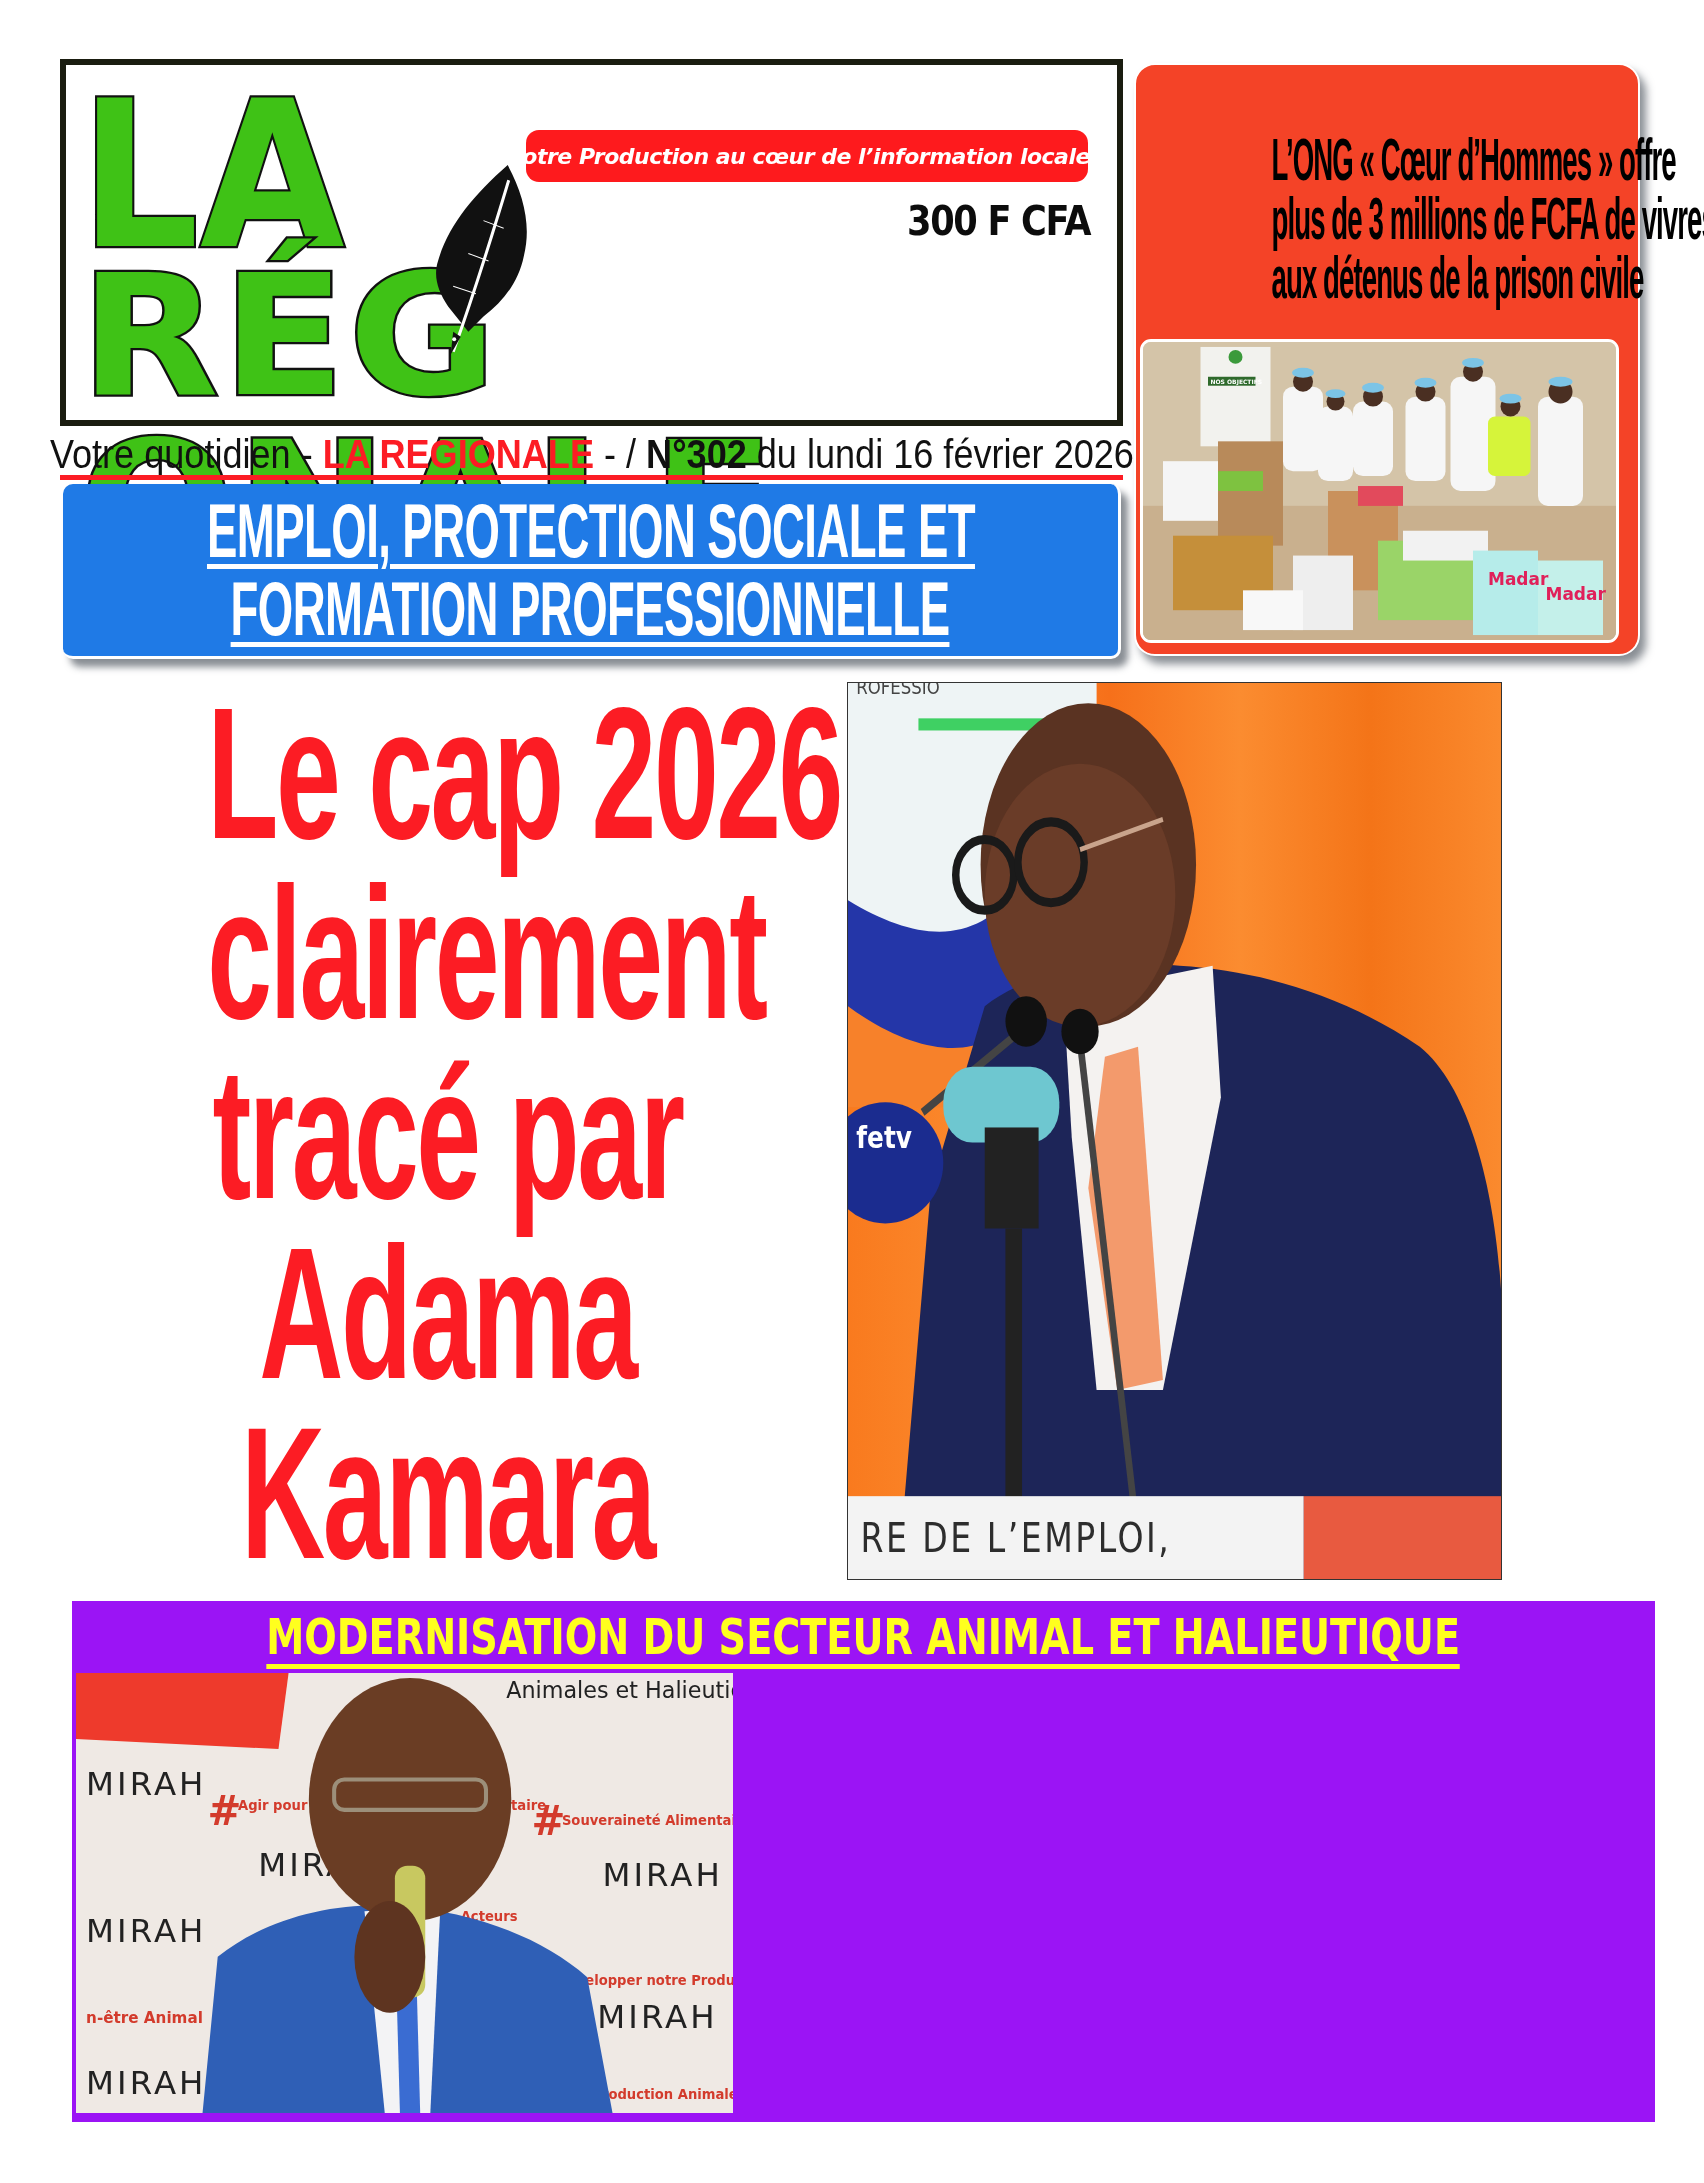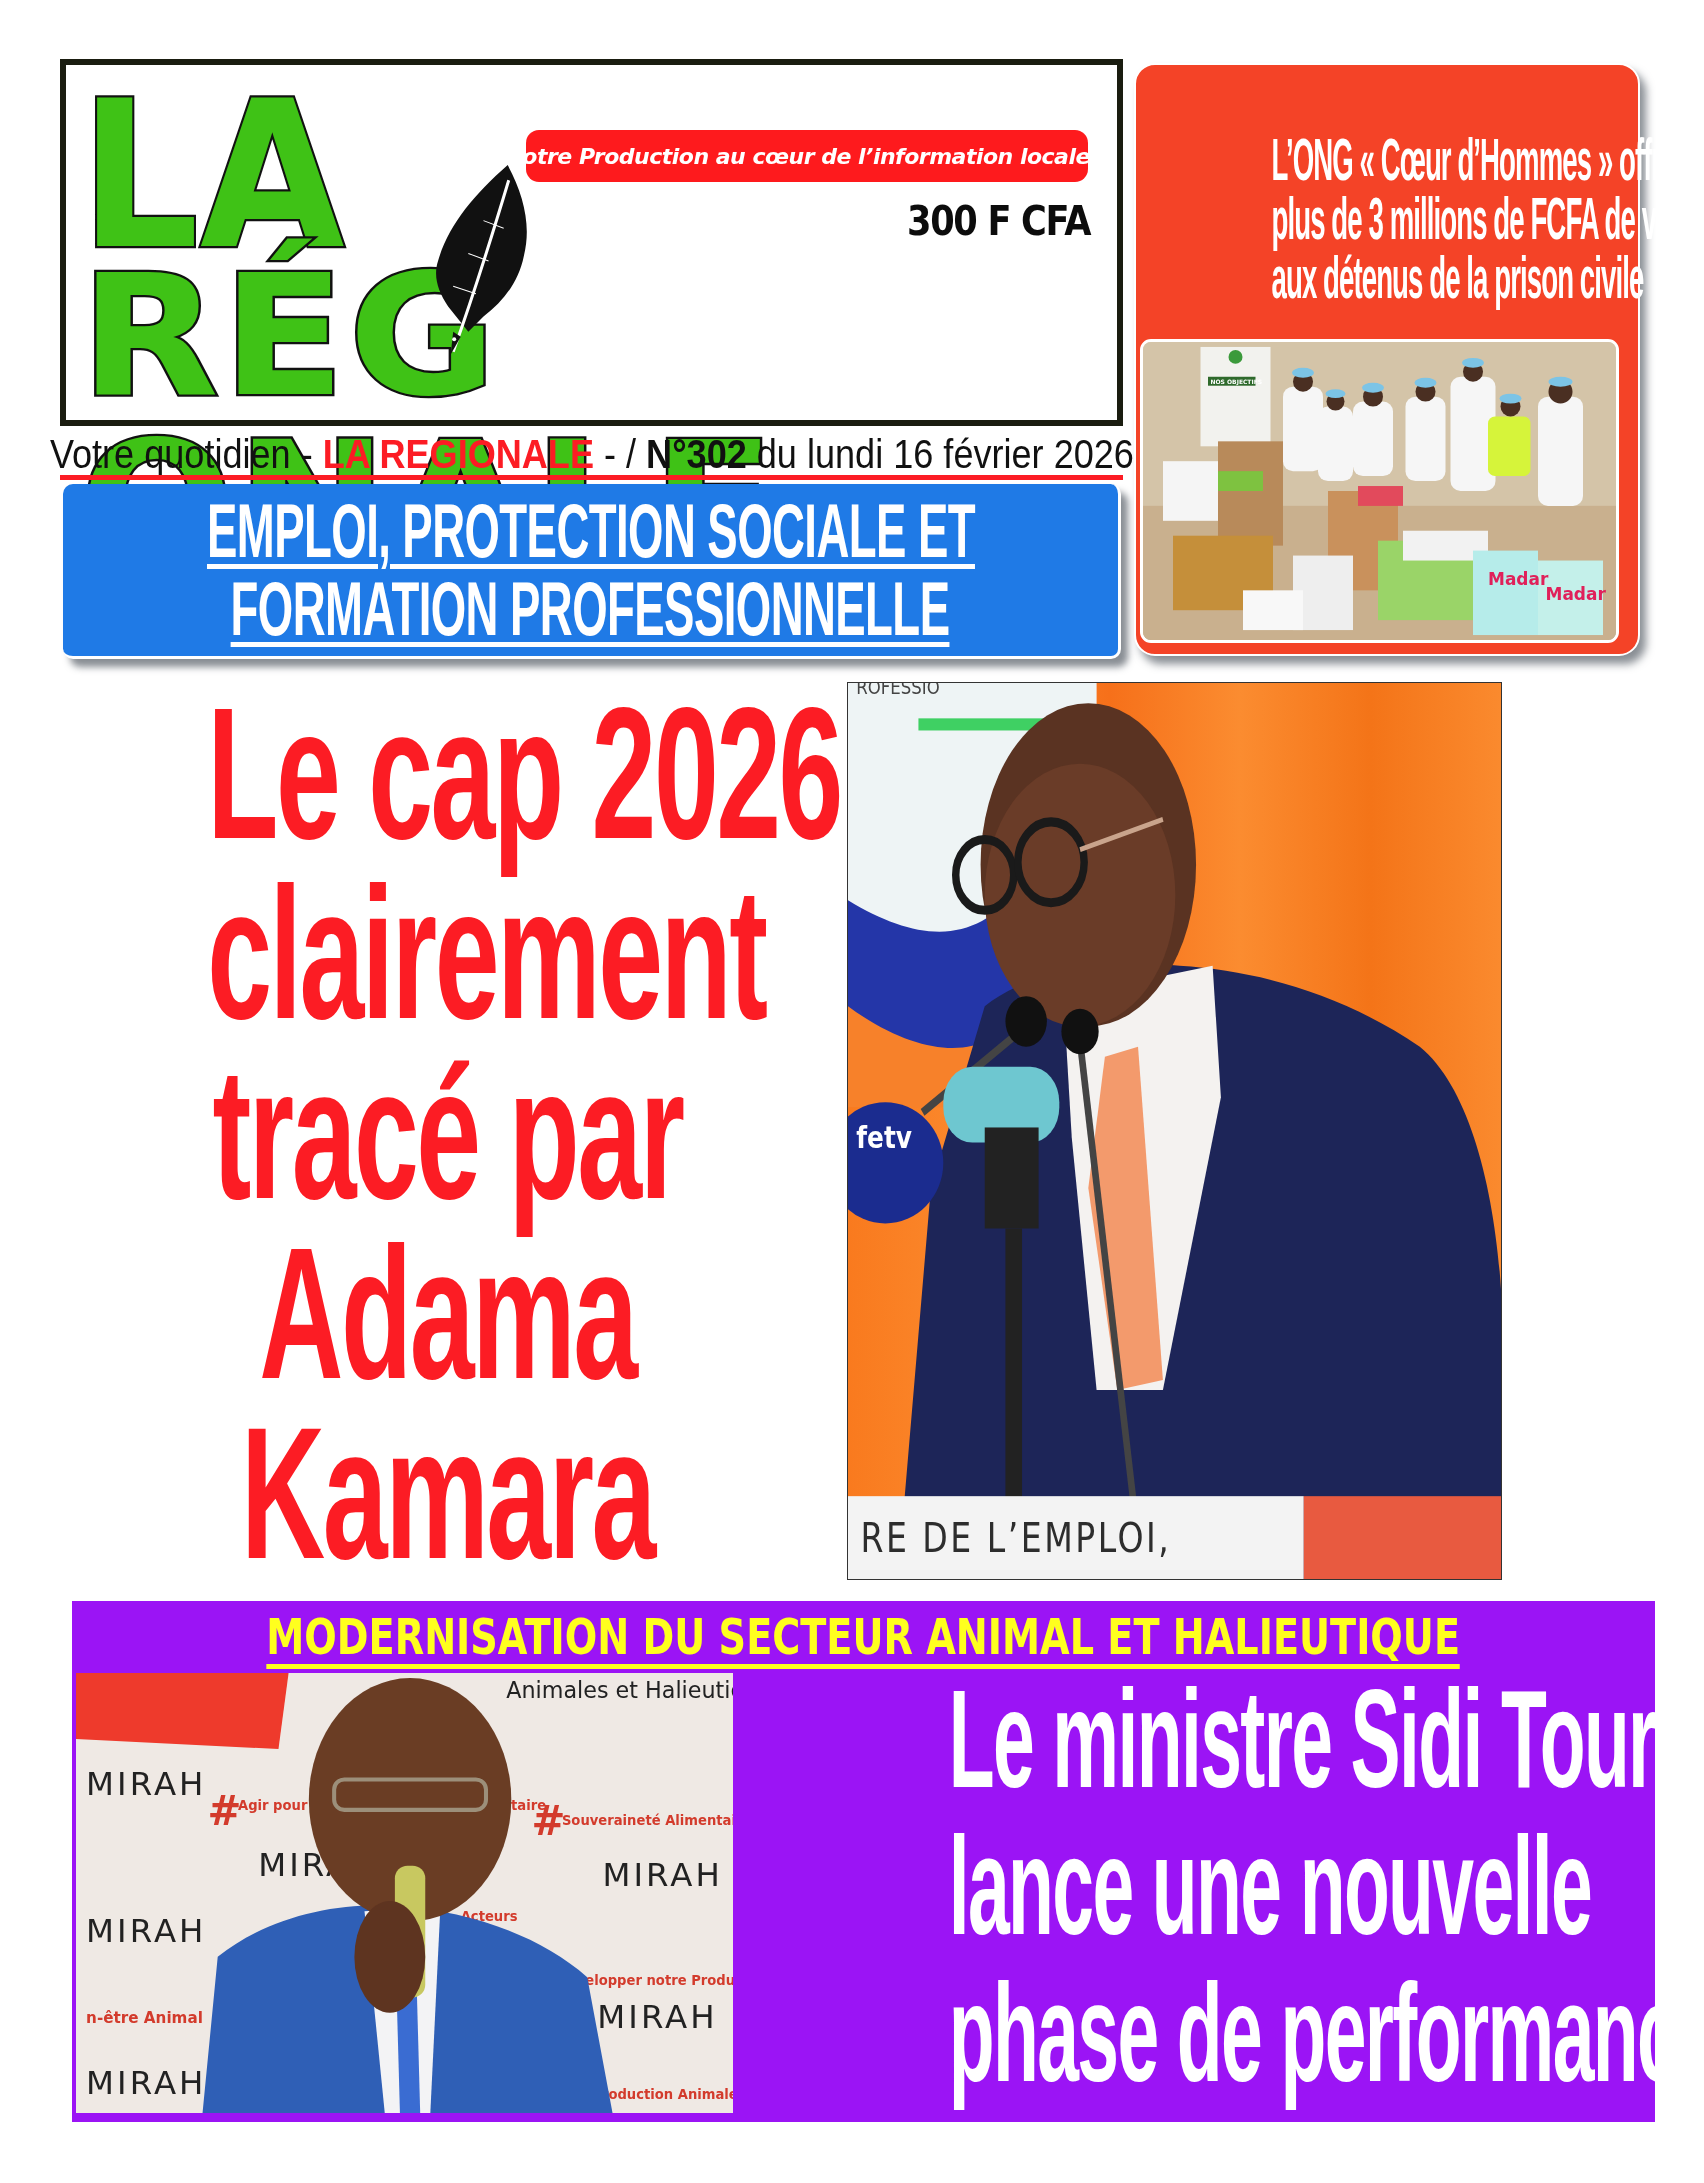--- a/index.html
+++ b/index.html
@@ -72,21 +72,21 @@
     position: absolute; left: 0; right: 0; top: 5px; text-align: center;
     color: #ffff1e; font-family: "DejaVu Sans", sans-serif; font-weight: bold;
     font-size: 45px; line-height: 1;
   }
   #korhogo-kicker span {
     display: inline-block; transform: scaleX(0.86);
     border-bottom: 4px solid #ffff1e; padding-bottom: 2px;
   }
   #korhogo-headline {
     position: absolute; left: 0; right: 0; top: 66px; text-align: center;
-    color: #ffffff; font-family: "Liberation Sans", sans-serif; font-weight: bold;
+    color: #000000; font-family: "Liberation Sans", sans-serif; font-weight: bold;
     font-size: 60px; line-height: 0.98; letter-spacing: -2px;
   }
   #korhogo-headline div { white-space: nowrap; transform: scaleX(0.46); transform-origin: center; }
   #korhogo-photo {
     position: absolute; left: 4px; top: 274px; width: 479px; height: 304px;
     border-radius: 11px; border: 3px solid #fff; overflow: hidden;
     background: linear-gradient(180deg, #d8c9b2 0%, #cdb89a 45%, #bda98a 100%);
   }
 
   
@@ -313,19 +313,14 @@
       <path d="M280 560 C 380 480, 520 450, 640 460 C 780 470, 920 520, 1010 600 L 1060 868 L 250 868 Z" fill="#2f5fb6"></path>
       <path d="M570 470 L 720 460 L 700 868 L 610 868 Z" fill="#f3f3f5"></path>
       <path d="M630 510 L 670 505 L 680 868 L 640 868 Z" fill="#3a6cd2"></path>
       <ellipse cx="660" cy="250" rx="200" ry="240" fill="#6a3d24"></ellipse>
       <rect x="510" y="210" width="300" height="60" rx="20" fill="none" stroke="#9c8f7a" stroke-width="8"></rect>
       <rect x="630" y="380" width="60" height="260" rx="25" fill="#c8c860"></rect>
       <ellipse cx="620" cy="560" rx="70" ry="110" fill="#5e3420"></ellipse>
     </svg>
   </div>
 
-  <div id="animal-headline">
-    <div>Le ministre Sidi Touré</div>
-    <div>lance une nouvelle</div>
-    <div>phase de performance</div>
-  </div>
 </div>
 
 
 </body></html>

